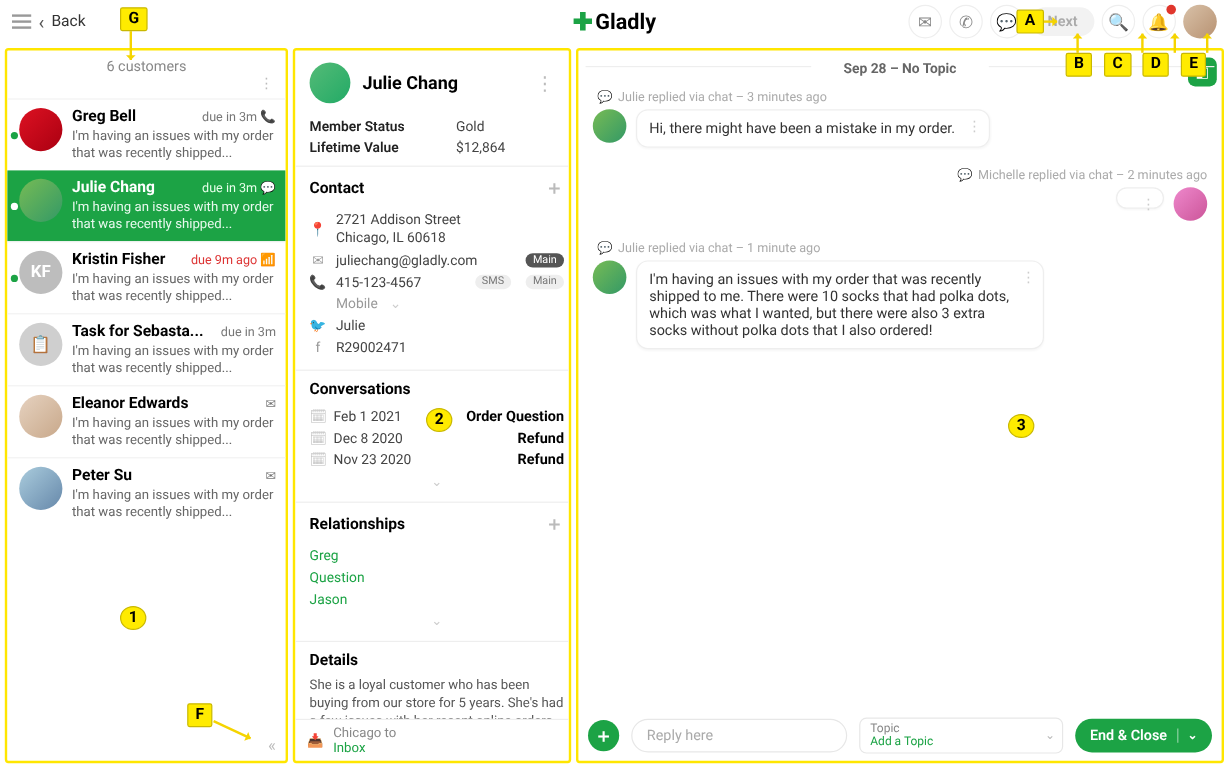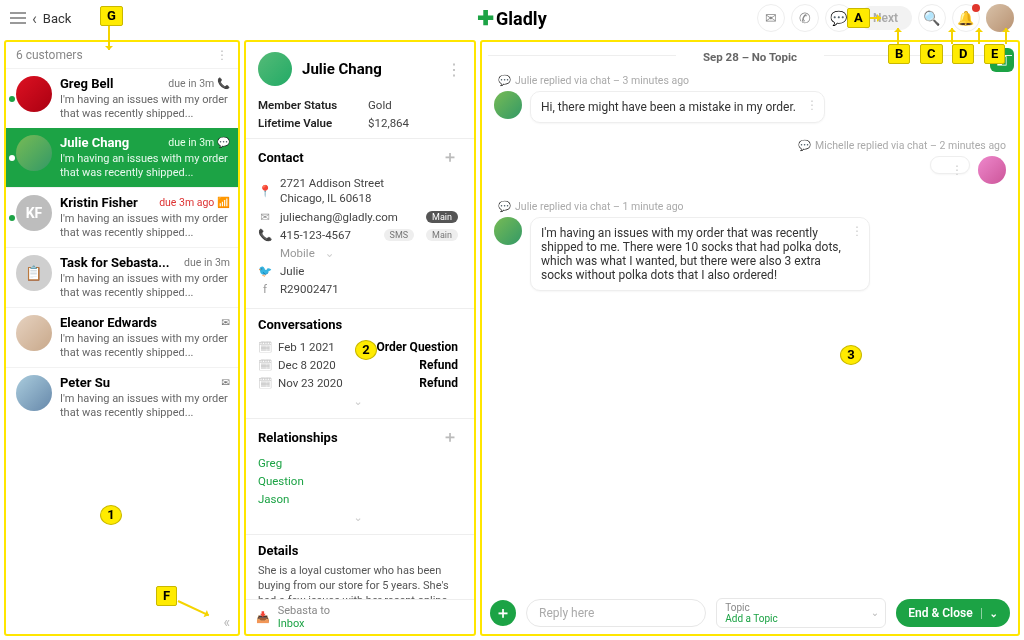--- a/index.html
+++ b/index.html
@@ -14,42 +14,42 @@
   .topbar-right { margin-left:auto; display:flex; align-items:center; gap:6px; }
   .pill { background:#f2f2f2; color:#aaa; border-radius:16px; padding:5px 14px; font-size:12px; font-weight:600; }
   .icon-btn { width:28px; height:28px; border-radius:50%; display:flex; align-items:center; justify-content:center; color:#888; background:#fff; border:1px solid #eee; font-size:14px; cursor:pointer; position:relative; }
   .bell-dot { position:absolute; top:-1px; right:-1px; width:8px; height:8px; background:#e0362c; border-radius:50%; }
   .avatar { width:28px; height:28px; border-radius:50%; background:linear-gradient(135deg,#d8c1a8,#b89272); }
   .main { display:flex; height:calc(100% - 36px); padding:4px; gap:4px; }
   .column { border:2px solid #ffe600; border-radius:3px; background:#fff; display:flex; flex-direction:column; overflow:hidden; }
   .col-inbox { width:236px; position:relative; }
   .col-profile { width:232px; }
   .col-convo { flex:1; position:relative; }
-  .inbox-header { display:flex; align-items:center; padding:6px 10px; font-size:12px; color:#888; }
+  .inbox-header { display:flex; align-items:center; padding:6px 10px; font-size:12px; color:#888;flex-direction:column; }
   .inbox-header .dots { margin-left:auto; color:#bbb; cursor:pointer; }
   .cust-item { display:flex; padding:7px 8px 7px 10px; gap:8px; position:relative; border-top:1px solid #f2f2f2; }
   .cust-item.active { background:#1ca345; color:#fff; border-top:none; }
   .dot-online { position:absolute; left:3px; top:50%; transform:translateY(-50%); width:6px; height:6px; border-radius:50%; background:#1ca345; }
   .cust-item.active .dot-online { background:#fff; }
   .cust-av { width:36px; height:36px; border-radius:50%; flex-shrink:0; background:#ccc; display:flex; align-items:center; justify-content:center; font-weight:700; color:#fff; font-size:14px; }
   .cust-body { flex:1; min-width:0; }
   .cust-name-row { display:flex; align-items:center; gap:4px; font-size:13px; }
   .cust-name { font-weight:700; white-space:nowrap; overflow:hidden; text-overflow:ellipsis; }
   .due { margin-left:auto; font-size:10.5px; color:#777; display:flex; align-items:center; gap:2px; white-space:nowrap; }
   .cust-item.active .due { color:#e5ffe9; }
   .due.red { color:#d33; }
   .cust-snip { font-size:11px; color:#666; line-height:1.3; margin-top:2px; max-height:28px; overflow:hidden; }
   .cust-item.active .cust-snip { color:#e8f9ee; }
   .col-profile .p-header { display:flex; align-items:center; padding:10px 12px; gap:10px; }
   .p-av { width:34px; height:34px; border-radius:50%; background:linear-gradient(135deg,#5b7,#2a6); }
   .p-name { font-weight:700; font-size:15px; flex:1; }
   .kv { display:flex; font-size:11.5px; padding:2px 12px; }
-  .kv .k { width:110px; color:#222; font-weight:600; }
+  .kv .k { width:122px; color:#222; font-weight:600; }
   .kv .v { color:#444; }
-  .section { border-top:1px solid #eee; padding:8px 16px 10px 12px; }
+  .section { border-top:1px solid #eee; padding:8px 4px 10px 12px; }
   .section-h { display:flex; align-items:center; font-weight:700; font-size:13px; margin-bottom:6px; }
   .section-h .plus { margin-left:auto; color:#bbb; font-size:16px; cursor:pointer; }
   .contact-row { display:flex; align-items:center; font-size:11.5px; color:#444; gap:8px; padding:2px 0; }
   .contact-row .ic { width:14px; color:#999; text-align:center; }
   .tag { font-size:9px; background:#555; color:#fff; padding:1px 6px; border-radius:8px; margin-left:auto; }
   .tag.light { background:#eee; color:#777; }
   .conv-row { display:flex; align-items:center; font-size:11.5px; padding:2px 0; }
   .conv-row .ic { width:14px; color:#bbb; margin-right:6px; }
   .conv-row .lbl { color:#444; }
   .conv-row .type { margin-left:auto; font-weight:700; font-size:12px; }
@@ -143,21 +143,21 @@
             </div>
             <div class="cust-snip">I'm having an issues with my order that was recently shipped...</div>
           </div>
         </div>
         <div class="cust-item">
           <span class="dot-online"></span>
           <div class="cust-av" style="background:#bdbdbd">KF</div>
           <div class="cust-body">
             <div class="cust-name-row">
               <span class="cust-name">Kristin Fisher</span>
-              <span class="due red">due 3m ago 📶</span>
+              <span class="due red">due 9m ago 📶</span>
             </div>
             <div class="cust-snip">I'm having an issues with my order that was recently shipped...</div>
           </div>
         </div>
         <div class="cust-item">
           <div class="cust-av" style="background:#cfcfcf">📋</div>
           <div class="cust-body">
             <div class="cust-name-row">
               <span class="cust-name">Task for Sebasta...</span>
               <span class="due">due in 3m </span>
@@ -279,21 +279,21 @@
     <div class="section" style="border-bottom:none;flex:1;overflow:hidden">
       <div class="section-h">
           <span>Details</span>
         </div>
       <div class="details-txt">She is a loyal customer who has been buying from our store for 5 years. She's had a few issues with her recent online orders. If this</div>
     </div>
 
     <div class="assign-bar">
       <span class="assign-ic">📥</span>
       <div class="assign-body">
-        <div class="l1">Sebasta to</div>
+        <div class="l1">Chicago to</div>
         <div class="l2">Inbox</div>
       </div>
     </div>
   </div>
 
   <div class="column col-convo">
     <div class="convo-side-icon">◧</div>
     <div class="convo-hd"><b>Sep 28 – No Topic</b></div>
 
     <div class="msg-block">

